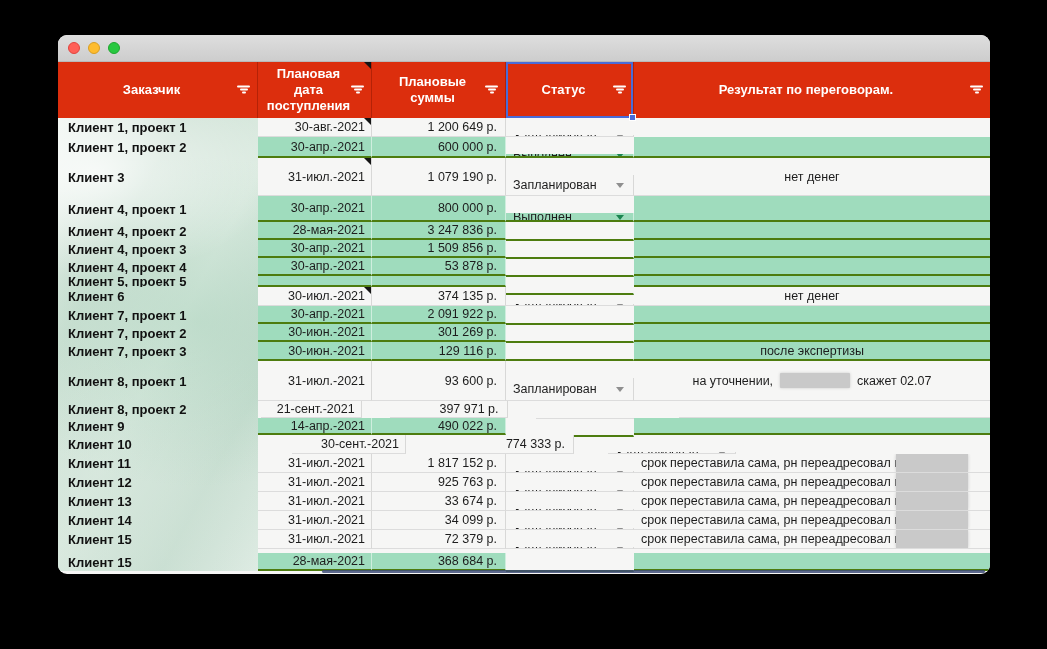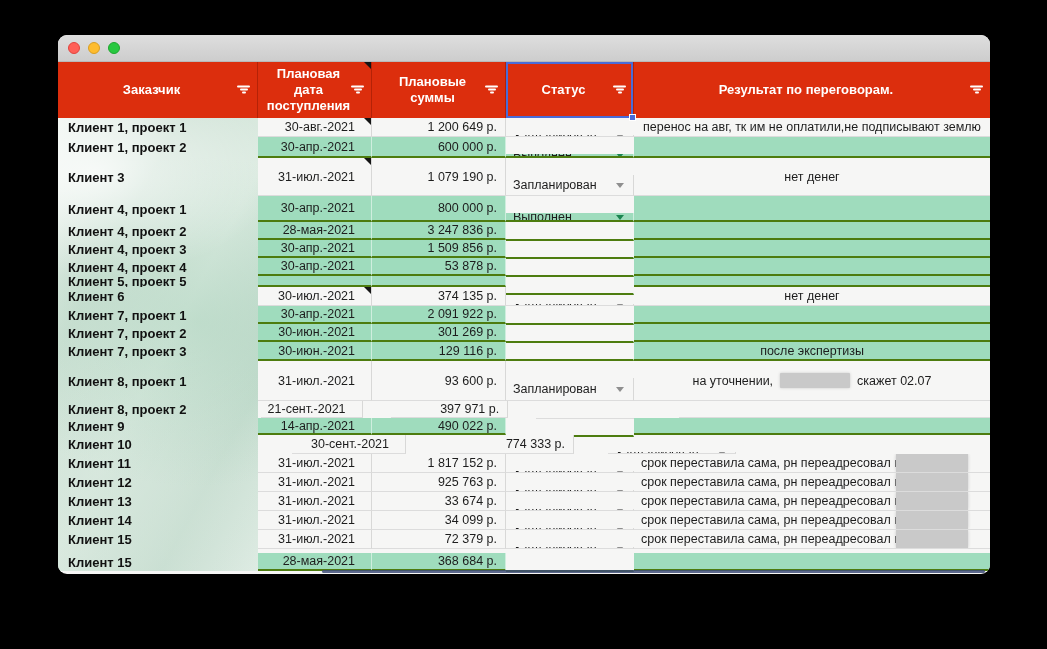--- a/index.html
+++ b/index.html
@@ -39,21 +39,21 @@
       radial-gradient(300px 220px at 70% 45%,rgba(160,205,180,.45),rgba(160,205,180,0) 75%),
       radial-gradient(280px 200px at 30% 80%,rgba(210,228,217,.6),rgba(210,228,217,0) 75%),
       linear-gradient(118deg,#eef4ef 0%,#cfe2d6 28%,#dcebe1 52%,#c8ded1 78%,#dfece4 100%);}
   .row{display:flex;position:relative;z-index:1;border-radius:7px;}
   .cell{box-sizing:border-box;position:relative;font-size:12.5px;color:#1d1d1d;
     display:flex;align-items:center;white-space:nowrap;overflow:hidden;}
   .c-name{background:transparent;font-weight:bold;font-size:13px;padding-left:10px;color:#111;}
   .row .datacell{border-right:1px solid rgba(110,110,110,.22);border-bottom:1px solid #dcdcdc;}
   .row.green .datacell{background:#9fdcbd;border-bottom:2px solid #4d7c0f;border-right:1px solid rgba(255,255,255,.5);}
   .row.white .datacell{background:#f6f6f5;}
-  .c-date{justify-content:flex-end;padding-right:16px;}
+  .c-date{justify-content:flex-end;padding-right:6px;}
   .c-amount{justify-content:flex-end;padding-right:8px;}
   .c-status{padding-left:7px;padding-right:22px;margin-top:17px;}
   .c-result{justify-content:center;border-right:none !important;padding:0 4px;}
   .c-result.left{justify-content:flex-start;padding-left:7px;}
   .arrow{position:absolute;right:9px;top:50%;margin-top:-2px;width:0;height:0;
     border-left:4px solid transparent;border-right:4px solid transparent;border-top:5px solid #8f8f8f;}
   .row.green .arrow{border-top-color:#1b8550;}
   .redact-inline{display:inline-block;width:70px;height:15px;background:#c9c9c9;border-radius:1px;
     margin:0 7px;box-shadow:0 0 3px #c9c9c9;vertical-align:middle;flex:0 0 auto;}
   .redact-right{position:absolute;right:22px;top:0;bottom:0;width:72px;background:#c9c9c9;
@@ -115,23 +115,20 @@
             <i></i>
           </span>
         </div>
       </div>
     <div class="rows">
         <div class="row white" style="height: 19px;">
           <div class="cell c-name col0">Клиент 1, проект 1</div>
           <div class="cell c-date col1 datacell">30-авг.-2021<span class="note-marker"></span></div>
           <div class="cell c-amount col2 datacell">1 200 649 р.</div>
           <div class="cell c-status col3 datacell">Запланирован<span class="arrow"></span></div>
-          <div class="cell c-result col4 datacell">
-            <span>перенос на авг,  тк им не оплатили,не подписывают землю</span>
-          </div>
         </div>
         <div class="row green" style="height: 21px;">
           <div class="cell c-name col0">Клиент 1, проект 2</div>
           <div class="cell c-date col1 datacell">30-апр.-2021</div>
           <div class="cell c-amount col2 datacell">600 000 р.</div>
           <div class="cell c-status col3 datacell">Выполнен<span class="arrow"></span></div>
           <div class="cell c-result col4 datacell">
             <span></span>
           </div>
         </div>

